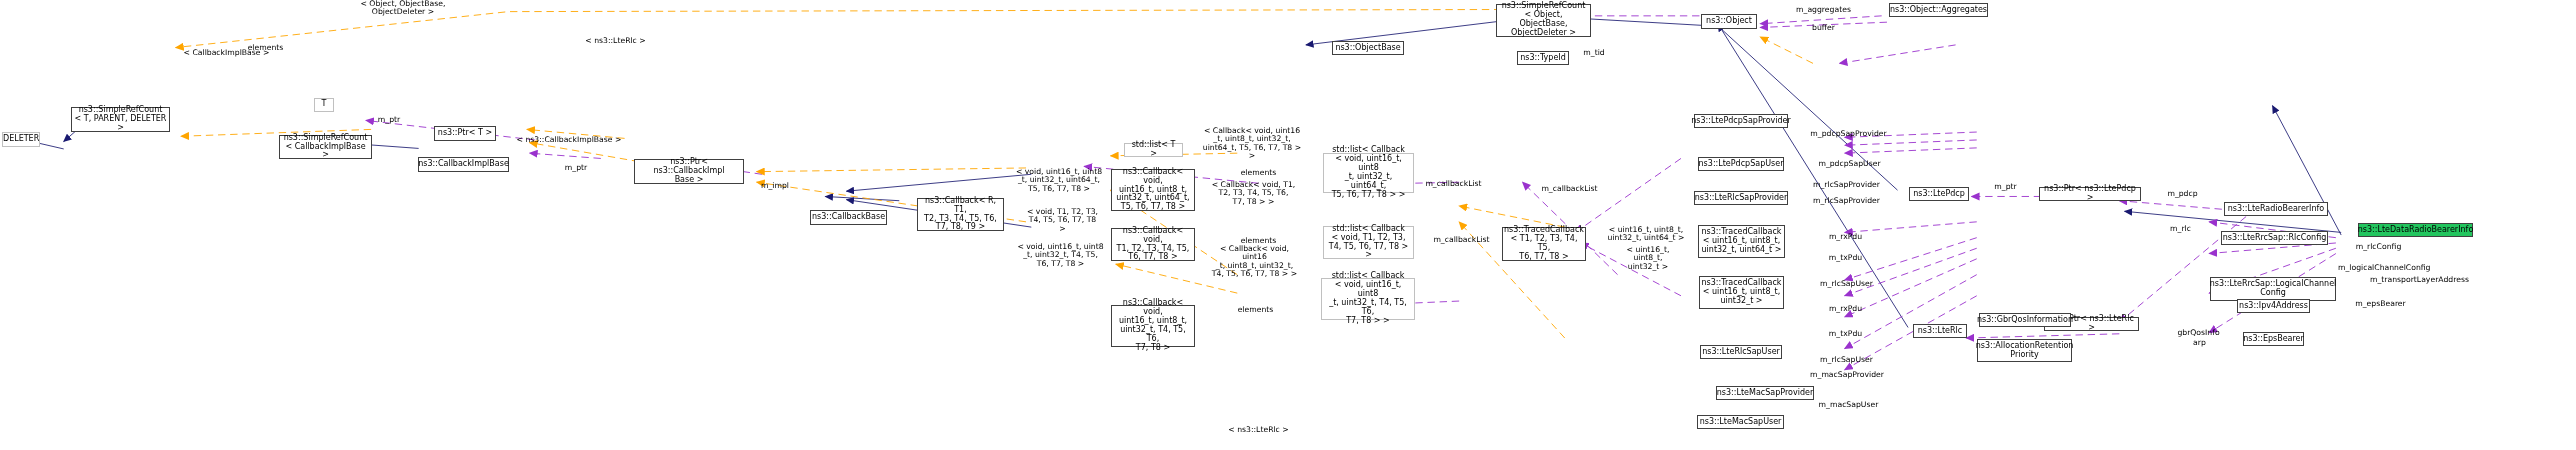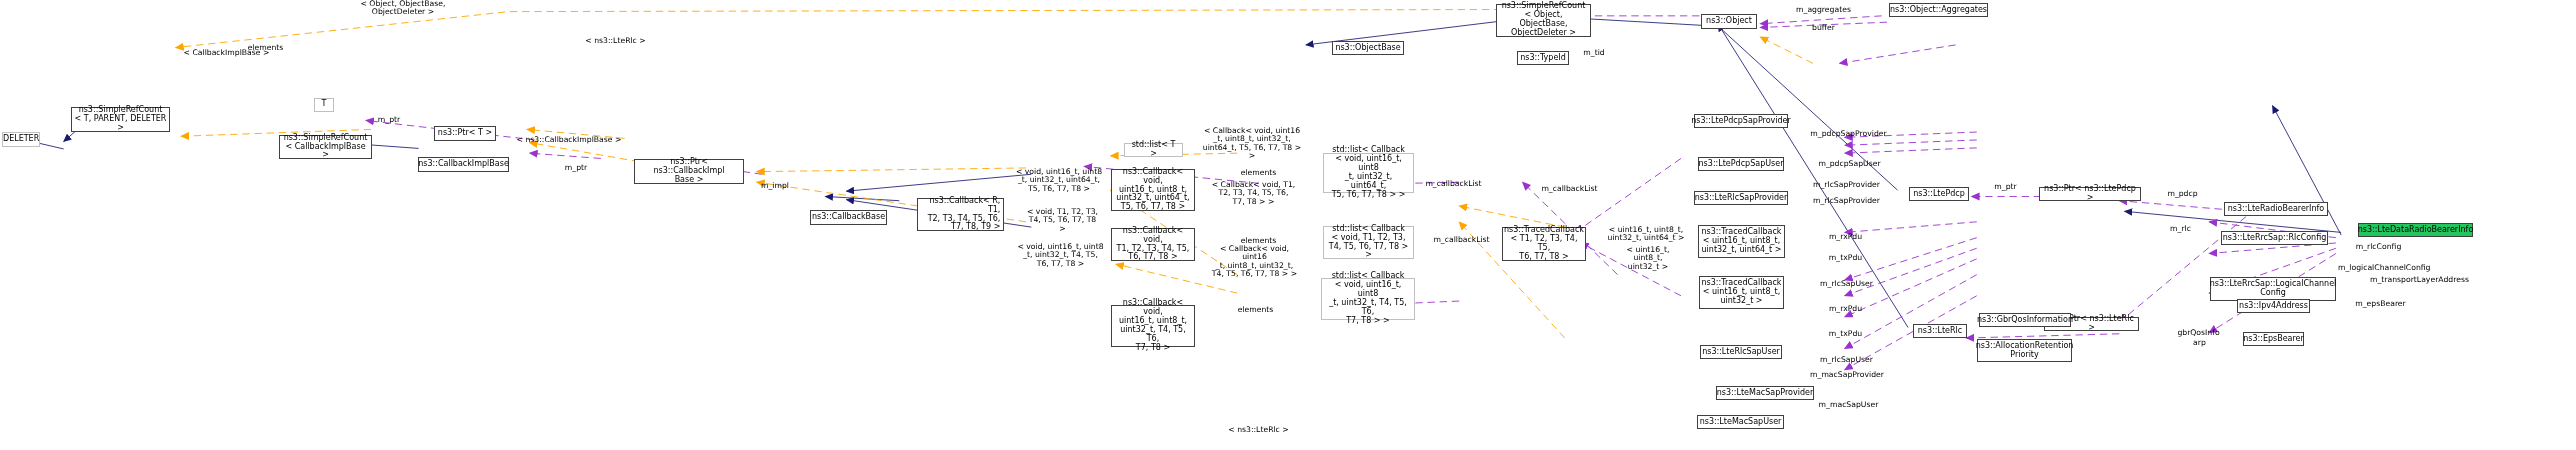--- a/index.html
+++ b/index.html
@@ -130,21 +130,21 @@
   <div class="node solid" style="left:71px;top:107px;width:99px;height:25px;">ns3::SimpleRefCount
 &lt; T, PARENT, DELETER &gt;</div>
   <div class="node light" style="left:314px;top:98px;width:20px;height:13.7px;">T</div>
   <div class="node solid" style="left:279px;top:135px;width:93px;height:24px;">ns3::SimpleRefCount
 &lt; CallbackImplBase &gt;</div>
   <div class="node solid" style="left:434px;top:126px;width:62px;height:15px;">ns3::Ptr&lt; T &gt;</div>
   <div class="node solid" style="left:418px;top:157px;width:91px;height:15px;">ns3::CallbackImplBase</div>
   <div class="node solid" style="left:634px;top:159px;width:110px;height:25px;">ns3::Ptr&lt; ns3::CallbackImpl
 Base &gt;</div>
   <div class="node solid" style="left:810px;top:210px;width:77px;height:15px;">ns3::CallbackBase</div>
-  <div class="node solid" style="left:917px;top:198px;width:87px;height:33px;text-align:right;">ns3::Callback&lt; R, T1,
+  <div class="node solid" style="left:917px;top:198px;width:87px;height:33px;">ns3::Callback&lt; R, T1,
 T2, T3, T4, T5, T6,
 T7, T8, T9 &gt;</div>
 
   <div class="node solid" style="left:1111px;top:169px;width:84px;height:42px;">ns3::Callback&lt; void,
 uint16_t, uint8_t,
 uint32_t, uint64_t,
 T5, T6, T7, T8 &gt;</div>
   <div class="node solid" style="left:1111px;top:228px;width:84px;height:33px;">ns3::Callback&lt; void,
 T1, T2, T3, T4, T5,
 T6, T7, T8 &gt;</div>

